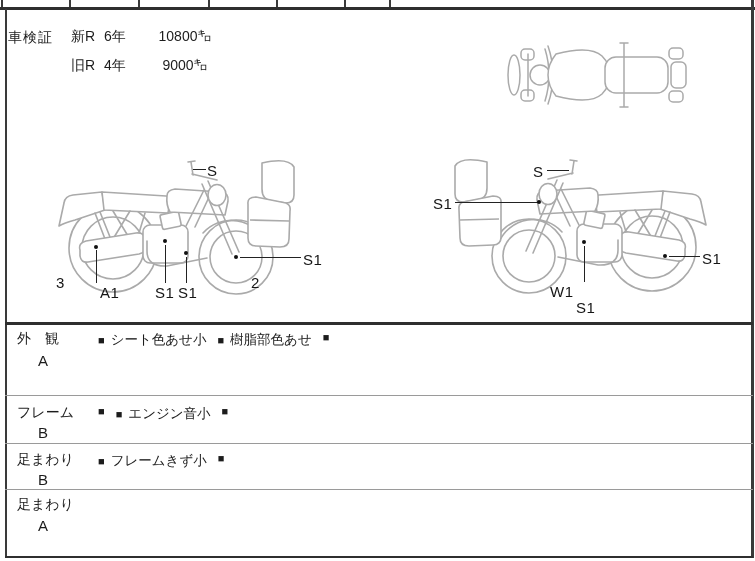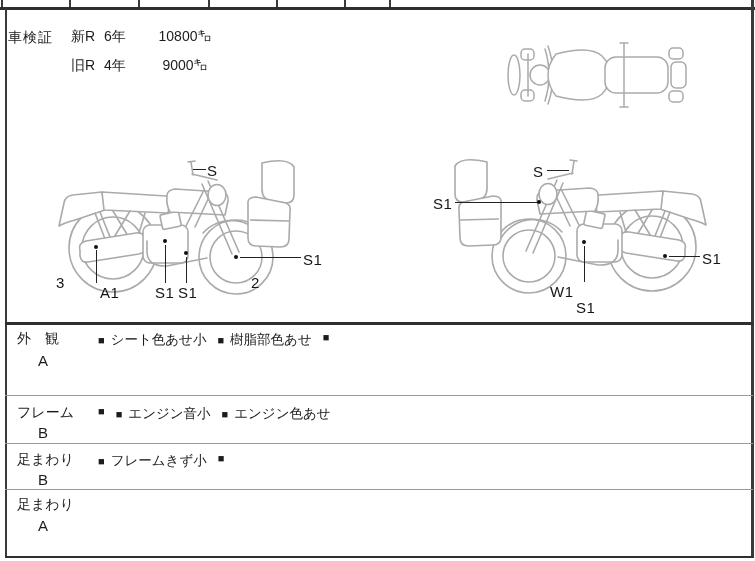--- a/index.html
+++ b/index.html
@@ -186,21 +186,20 @@
     <div class="sec-notes" style="top:405px">
       <span class="note">
           <span class="blt">■</span>
         </span>
       <span class="note">
           <span class="blt">■</span>
           <span>エンジン音小</span>
         </span>
       <span class="note">
           <span class="blt">■</span>
-          <span>エンジン色あせ</span>
         </span>
     </div>
     <div class="sec-grade" style="top:424px">B</div>
   </div>
 
   <div class="hline thin" style="left:5px;top:443px;width:748px;height:1.2px"></div>
 
   <div>
     <div class="sec-label" style="top:451px">足まわり</div>
     <div class="sec-notes" style="top:452px">

